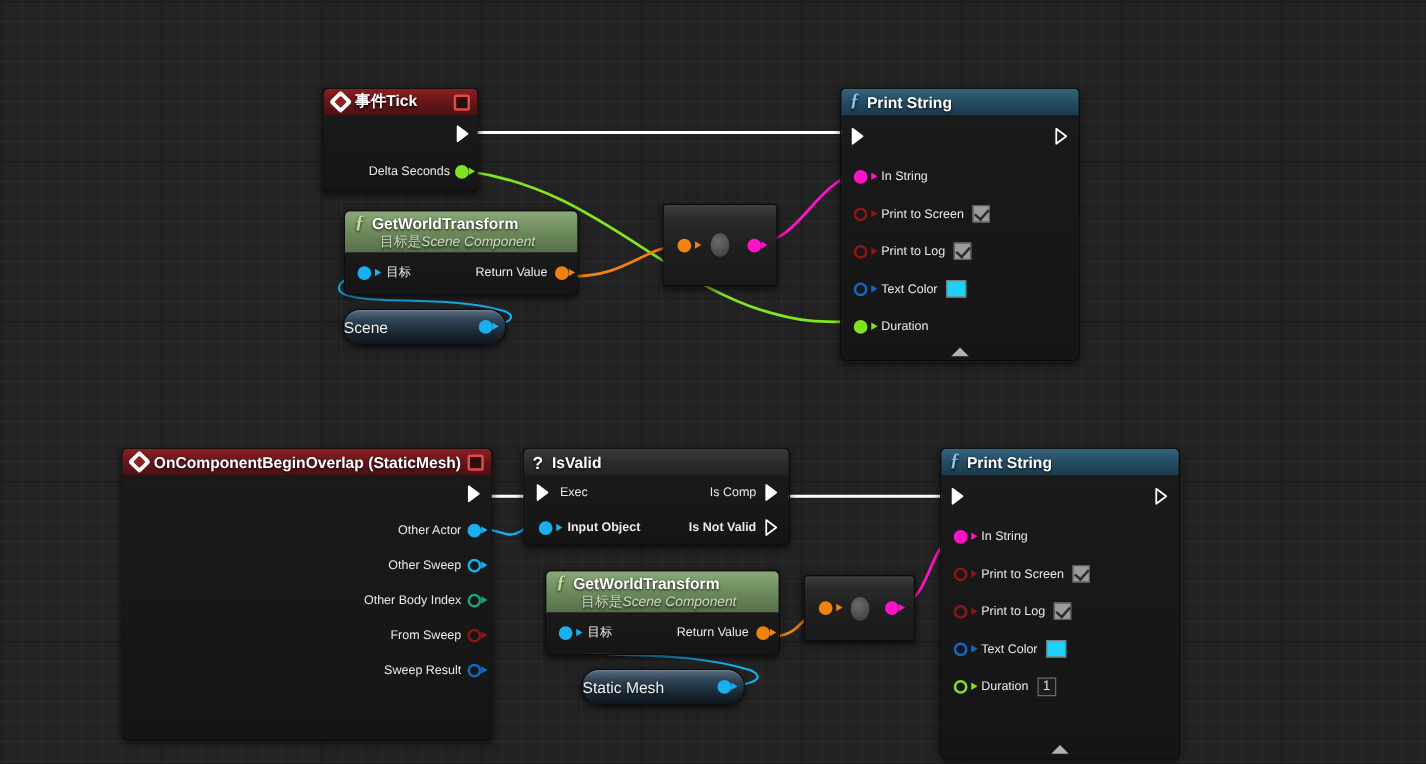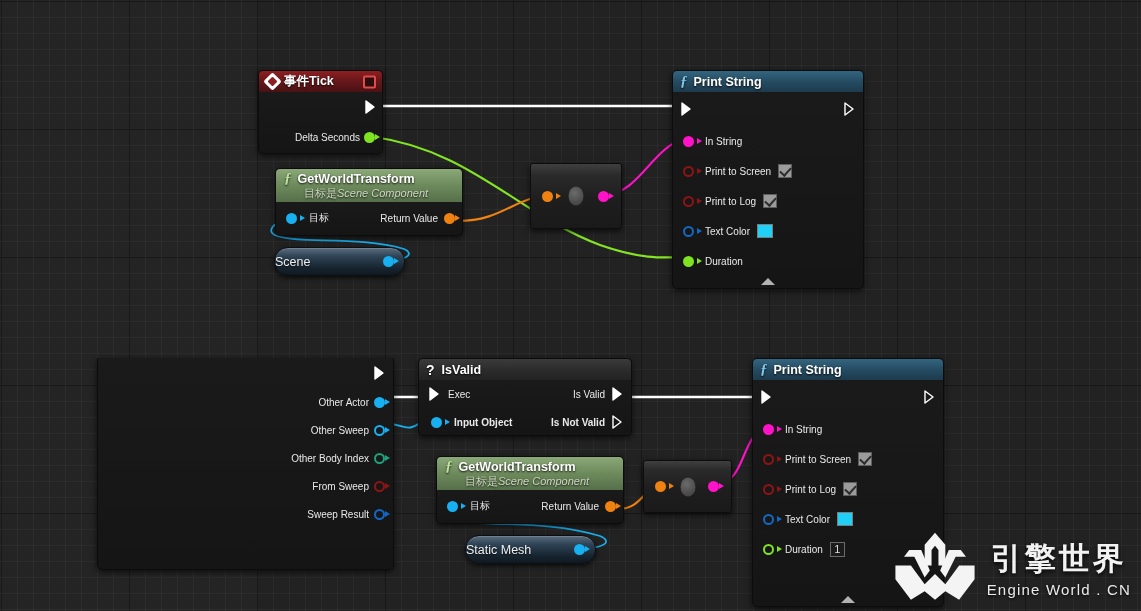--- a/index.html
+++ b/index.html
@@ -355,20 +355,25 @@
       <div class="row" style="height:30px; padding-left:32px;">
         <span class="pd solid" style="left:10px; color:#7fe322;"></span>
         <span class="parrow" style="left:24px; border-left:5px solid #7fe322;"></span>
         <span class="pinlabel">Duration</span>
       </div>
       <span class="collapse-tri"></span>
     </div>
   </div>
 
   <div class="node" style="left:97px; top:358px; width:297px;">
+    <div class="hdr hdr-event">
+      <span class="ico-diamond"></span>
+      <span class="hdr-title">OnComponentBeginOverlap (StaticMesh)</span>
+      <span class="hdr-badge"></span>
+    </div>
     <div class="node-body" style="height:212px;">
       <div class="row" style="height:30px;">
         <span class="exec" style="right:8px;">
           <svg width="11" height="14" viewBox="0 0 11 14">
               <path d="M1,1 L9,7 L1,13 Z" fill="#ffffff" stroke="#ffffff" stroke-width="1.4" stroke-linejoin="round"></path>
             </svg>
         </span>
       </div>
       <div class="row" style="height:28px; justify-content:flex-end; padding-right:24px;">
         <span class="pinlabel">Other Actor</span>
@@ -404,21 +409,21 @@
       <span class="hdr-title">IsValid</span>
     </div>
     <div class="node-body" style="height:56px;">
       <div class="row" style="height:28px;">
         <span class="exec" style="left:10px;">
           <svg width="11" height="14" viewBox="0 0 11 14">
               <path d="M1,1 L9,7 L1,13 Z" fill="#ffffff" stroke="#ffffff" stroke-width="1.4" stroke-linejoin="round"></path>
             </svg>
         </span>
         <span class="pinlabel" style="position:absolute; left:29px;">Exec</span>
-        <span class="pinlabel" style="position:absolute; right:26px;">Is Valid</span>
+        <span class="pinlabel" style="position:absolute; right:26px;">Is Comp</span>
         <span class="exec" style="right:8px;">
           <svg width="11" height="14" viewBox="0 0 11 14">
               <path d="M1,1 L9,7 L1,13 Z" fill="#ffffff" stroke="#ffffff" stroke-width="1.4" stroke-linejoin="round"></path>
             </svg>
         </span>
       </div>
       <div class="row" style="height:28px;font-weight:bold;">
         <span class="pd solid" style="left:12px; color:#18b0f0;"></span>
         <span class="parrow" style="left:26px; border-left:5px solid #18b0f0;"></span>
         <span class="pinlabel" style="position:absolute; left:35px;">Input Object</span>
@@ -512,27 +517,13 @@
       <div class="row" style="height:30px; padding-left:32px;">
         <span class="pd hollow" style="left:10px; color:#7fe322;"></span>
         <span class="parrow" style="left:24px; border-left:5px solid #7fe322;"></span>
         <span class="pinlabel">Duration</span>
         <span class="numbox">1</span>
       </div>
       <span class="collapse-tri"></span>
     </div>
   </div>
 
-  <div id="wm">
-    <svg class="logo" viewBox="0 0 100 86">
-      <g fill="#f4f4f4">
-        <path d="M50 2 L62 16 L62 40 L54 40 L54 22 L50 17 L46 22 L46 40 L38 40 L38 16 Z"></path>
-        <path d="M20 22 L34 22 L44 46 L38 54 L26 30 L14 30 Z"></path>
-        <path d="M80 22 L66 22 L56 46 L62 54 L74 30 L86 30 Z"></path>
-        <path d="M4 40 L22 40 L38 62 L50 50 L62 62 L78 40 L96 40 L96 56 L78 80 L62 70 L50 80 L38 70 L22 80 L4 56 Z"></path>
-      </g>
-    </svg>
-    <div class="wtxt">
-      <div class="wcn">引擎世界</div>
-      <div class="wen">Engine World . CN</div>
-    </div>
-  </div>
 </div>
 
 </body></html>

